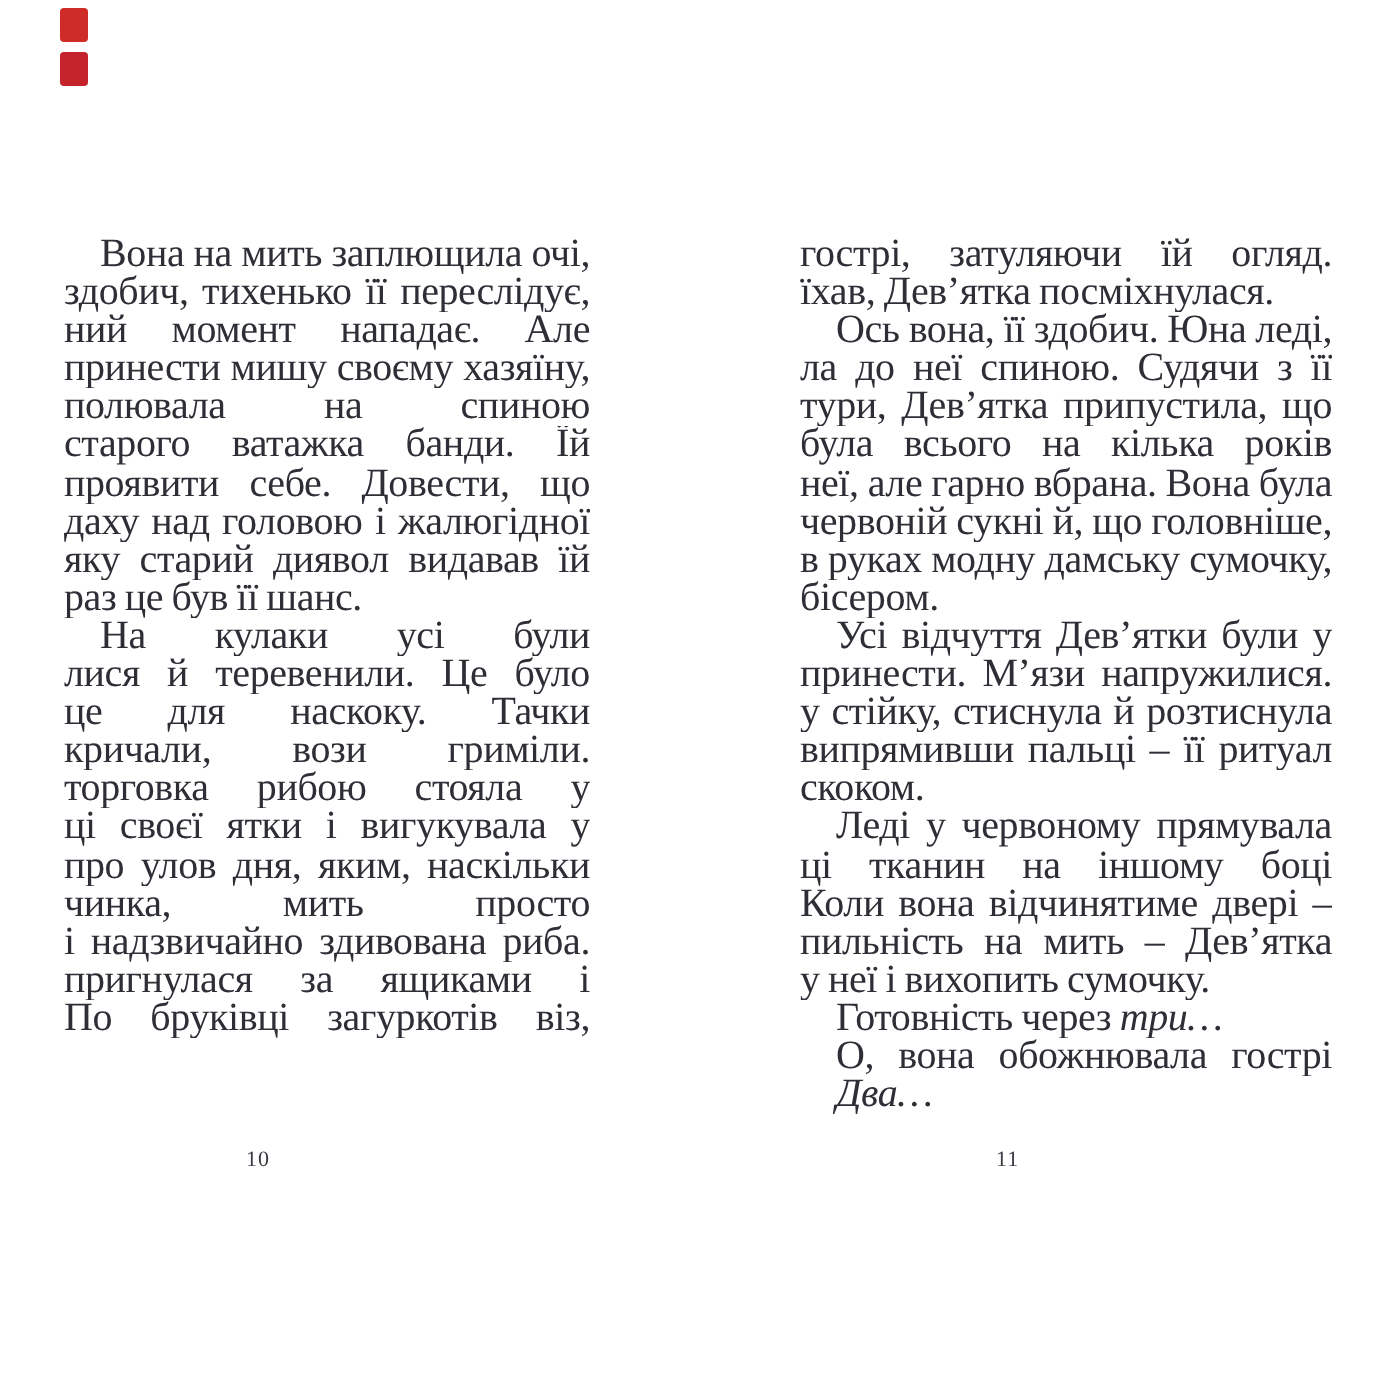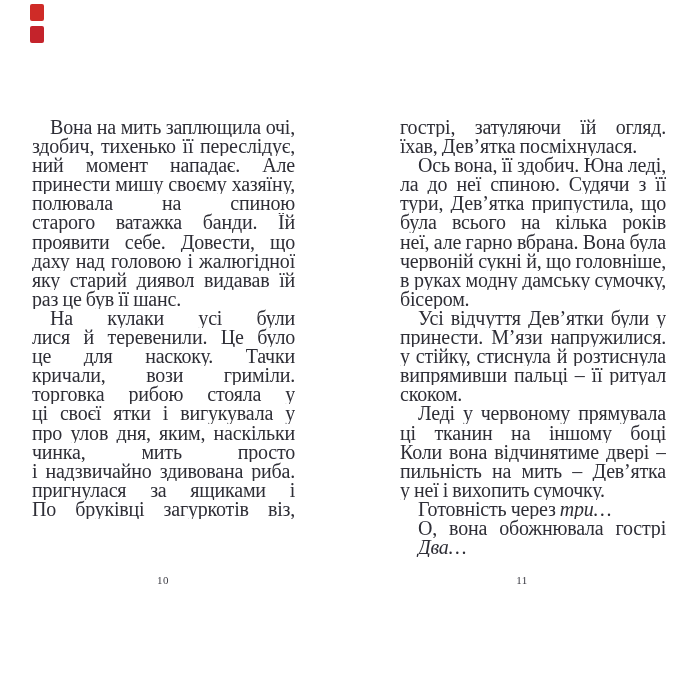--- a/index.html
+++ b/index.html
@@ -35,26 +35,25 @@
     overflow: hidden;
     text-align: justify;
     text-align-last: justify;
   }
   .ln.pe { text-align-last: left; }   
   .ln.in { text-indent: 18px; }       
   .ln i  { font-style: italic; }
 
   .pagenum {
     position: absolute; top: 574px; width: 80px;
-    text-align: center;
     font-size: 11px; letter-spacing: 0.5px;
     color: #3c3c44;
   }
   .pagenum-left  { left: 123px; }
-  .pagenum-right { left: 482px; font-family: Liberation Serif, serif; }
+  .pagenum-right { left: 498px; font-family: Liberation Serif, serif; }
 </style>
 </head>
 <body>
 
 <div class="bookmark">
   <div class="blk" style="background: rgb(207, 43, 39);"></div>
   <div class="blk" style="background: rgb(196, 35, 43);"></div>
 </div>
 
 <div class="page page-left">

